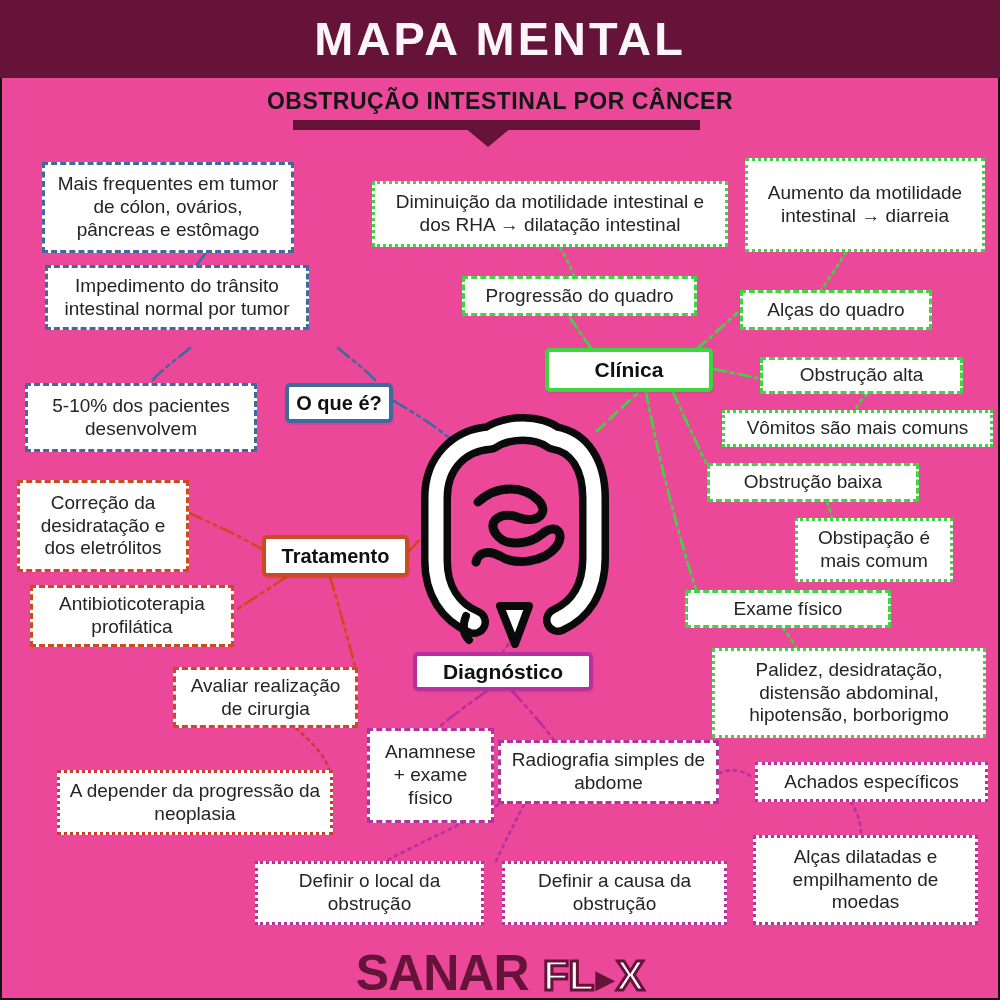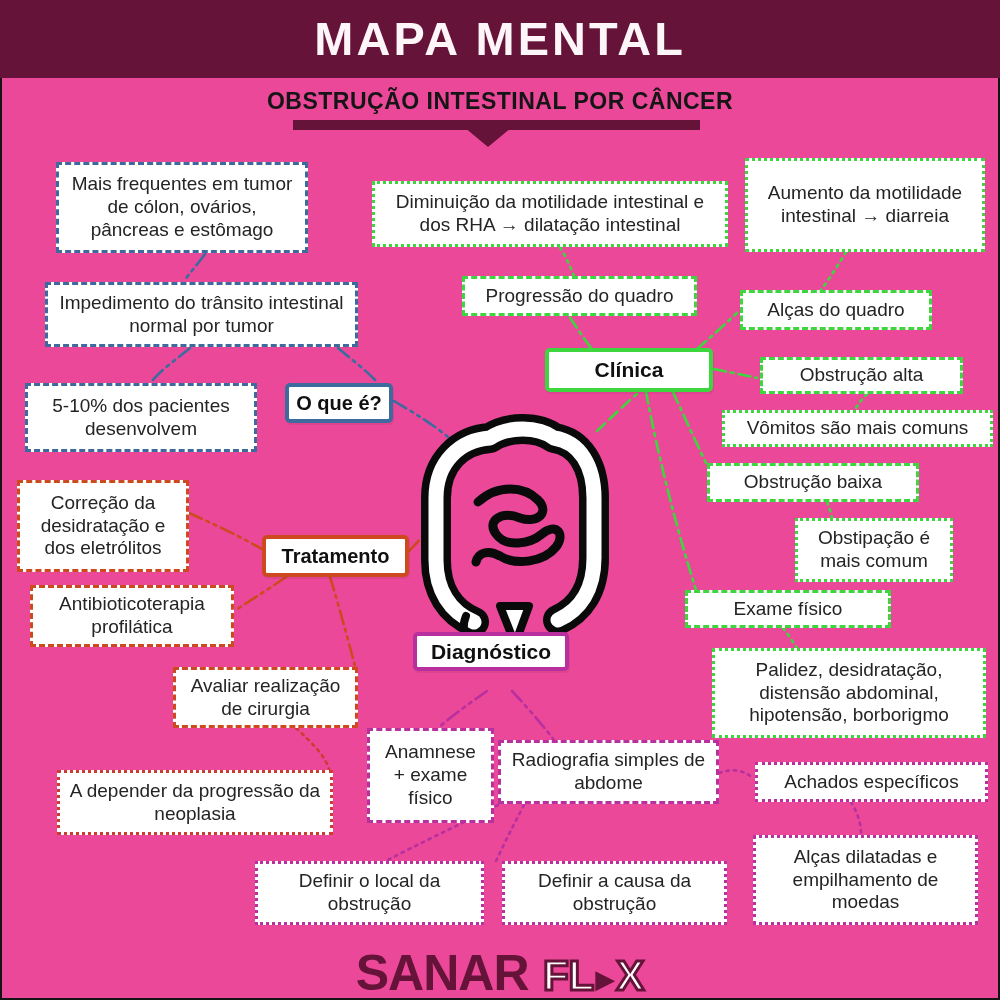--- a/index.html
+++ b/index.html
@@ -86,22 +86,22 @@
   <svg style="position:absolute;left:416px;top:410px" width="196" height="238" viewBox="0 0 196 238">
     <g fill="none" stroke-linecap="round" stroke-linejoin="round">
       <path d="M58,212 C34,202 20,180 20,150 L20,88 C20,52 44,30 74,28 C92,16 122,16 138,28 C164,32 178,56 178,88 L178,148 C178,180 164,200 142,210" stroke="#0a0a0a" stroke-width="30"></path>
       <path d="M58,212 C34,202 20,180 20,150 L20,88 C20,52 44,30 74,28 C92,16 122,16 138,28 C164,32 178,56 178,88 L178,148 C178,180 164,200 142,210" stroke="#ffffff" stroke-width="15"></path>
       <path d="M62,92 C82,74 108,76 122,90 C134,102 122,114 104,108 C86,101 70,110 80,124 C90,138 114,134 126,124 C140,112 150,124 140,137 C128,152 100,156 84,146 C72,139 62,143 60,152" stroke="#0a0a0a" stroke-width="9"></path>
       <path d="M50,206 C46,216 47,224 53,230" stroke="#0a0a0a" stroke-width="8"></path>
       <polygon points="84,196 99,234 113,196" fill="#ffffff" stroke="#0a0a0a" stroke-width="8"></polygon>
     </g>
   </svg>
 
-  <div class="box bd-dash" style="--c:var(--blue);left:56px;top:162px;width:252px;height:91px">Mais frequentes em tumor de cólon, ovários, pâncreas e estômago</div>
-  <div class="box bd-dash" style="--c:var(--blue);left:45px;top:282px;width:313px;height:65px">Impedimento do trânsito intestinal normal por tumor</div>
+  <div class="box bd-dash" style="--c:var(--blue);left:42px;top:162px;width:252px;height:91px">Mais frequentes em tumor de cólon, ovários, pâncreas e estômago</div>
+  <div class="box bd-dash" style="--c:var(--blue);left:45px;top:265px;width:264px;height:65px">Impedimento do trânsito intestinal normal por tumor</div>
   <div class="box bd-dash" style="--c:var(--blue);left:25px;top:383px;width:232px;height:69px">5-10% dos pacientes desenvolvem</div>
   <div class="node" style="--c:var(--blue);left:285px;top:383px;width:108px;height:40px;font-size:20px">O que é?</div>
 
   <div class="box bd-dot" style="--c:var(--green);left:372px;top:181px;width:356px;height:66px">Diminuição da motilidade intestinal e dos RHA → dilatação intestinal</div>
   <div class="box bd-dot" style="--c:var(--green);left:745px;top:158px;width:240px;height:94px">Aumento da motilidade intestinal → diarreia</div>
   <div class="box bd-dash" style="--c:var(--green);left:462px;top:276px;width:235px;height:40px">Progressão do quadro</div>
   <div class="box bd-dash" style="--c:var(--green);left:740px;top:290px;width:192px;height:40px">Alças do quadro</div>
   <div class="node" style="--c:var(--green);left:545px;top:348px;width:168px;height:44px">Clínica</div>
   <div class="box bd-dash" style="--c:var(--green);left:760px;top:357px;width:203px;height:37px">Obstrução alta</div>
   <div class="box bd-dot" style="--c:var(--green);left:722px;top:410px;width:271px;height:37px">Vômitos são mais comuns</div>
@@ -109,21 +109,21 @@
   <div class="box bd-dot" style="--c:var(--green);left:795px;top:518px;width:158px;height:64px">Obstipação é mais comum</div>
   <div class="box bd-dash" style="--c:var(--green);left:685px;top:590px;width:206px;height:38px">Exame físico</div>
   <div class="box bd-dot" style="--c:var(--green);left:712px;top:648px;width:274px;height:90px">Palidez, desidratação, distensão abdominal, hipotensão, borborigmo</div>
 
   <div class="box bd-dash" style="--c:var(--orange);left:17px;top:480px;width:172px;height:92px">Correção da desidratação e dos eletrólitos</div>
   <div class="node" style="--c:var(--orange);left:262px;top:535px;width:147px;height:42px;font-size:20px">Tratamento</div>
   <div class="box bd-dash" style="--c:var(--orange);left:30px;top:585px;width:204px;height:62px">Antibioticoterapia profilática</div>
   <div class="box bd-dash" style="--c:var(--orange);left:173px;top:667px;width:185px;height:61px">Avaliar realização de cirurgia</div>
   <div class="box bd-dot" style="--c:var(--red);left:57px;top:770px;width:276px;height:65px">A depender da progressão da neoplasia</div>
 
-  <div class="node" style="--c:var(--magenta);left:413px;top:632px;width:156px;height:39px">Diagnóstico</div>
+  <div class="node" style="--c:var(--magenta);left:413px;top:652px;width:180px;height:39px">Diagnóstico</div>
   <div class="box bd-dash" style="--c:var(--magenta);left:367px;top:728px;width:127px;height:95px">Anamnese + exame físico</div>
   <div class="box bd-dot" style="--c:var(--magenta);left:755px;top:762px;width:233px;height:40px">Achados específicos</div>
   <div class="box bd-dash" style="--c:var(--magenta);left:498px;top:740px;width:221px;height:64px">Radiografia simples de abdome</div>
   <div class="box bd-dot" style="--c:var(--magenta);left:753px;top:835px;width:225px;height:90px">Alças dilatadas e empilhamento de moedas</div>
   <div class="box bd-dot" style="--c:var(--magenta);left:255px;top:861px;width:229px;height:64px">Definir o local da obstrução</div>
   <div class="box bd-dot" style="--c:var(--magenta);left:502px;top:861px;width:225px;height:64px">Definir a causa da obstrução</div>
 
   <div class="logo">
     <span class="logo-sanar">SANAR</span>
     <span class="logo-flix"><span>FL</span><span class="logo-play">▶</span><span>X</span></span>

